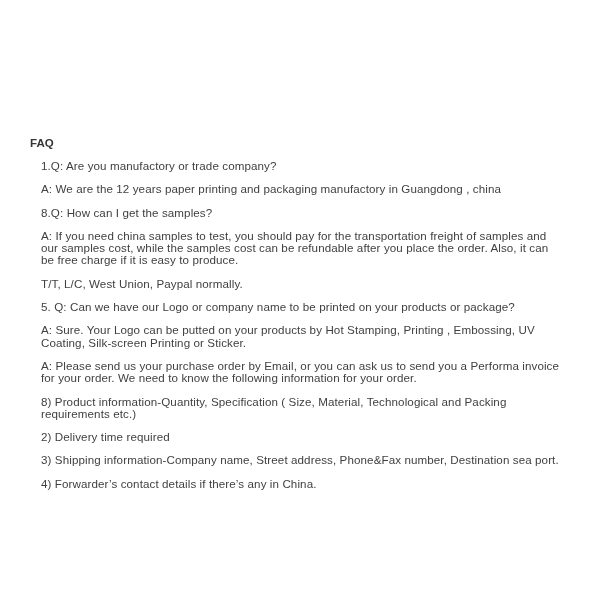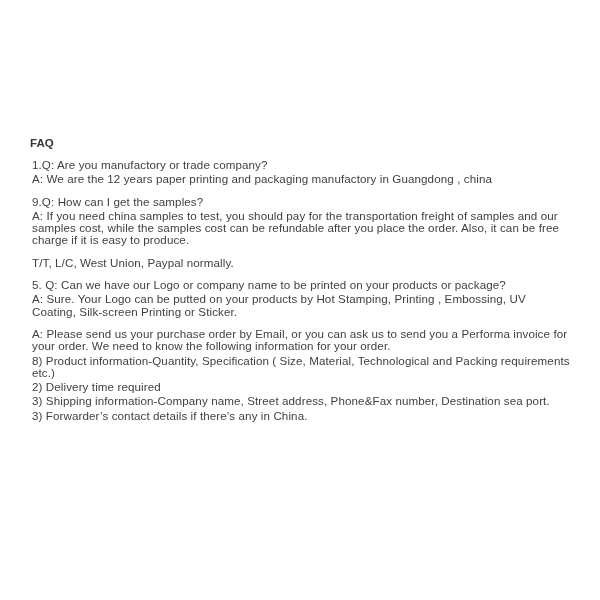--- a/index.html
+++ b/index.html
@@ -22,54 +22,54 @@
   .heading {
     font-size: 11.5px;
     font-weight: bold;
     color: #363636;
     margin: 0 0 10px 0;
   }
   .faq-item {
     margin: 0 0 10px 0;
   }
   .faq-item p {
-    margin: 2px;
+    margin: 11px;
     font-size: 11.6px;
     line-height: 12.3px;
     letter-spacing: 0.1px;
   }
 </style>
 </head>
 <body>
 
 <div class="doc">
 
   <h3 class="heading">FAQ</h3>
 
   <div class="faq-item">
     <p>1.Q: Are you manufactory or trade company?</p>
     <p>A: We are the 12 years paper printing and packaging manufactory in Guangdong , china</p>
   </div>
 
   <div class="faq-item">
-    <p>9.Q: How can I get the samples?</p>
+    <p>8.Q: How can I get the samples?</p>
     <p>A: If you need china samples to test, you should pay for the transportation freight of samples and our samples cost, while the samples cost can be refundable after you place the order. Also, it can be free charge if it is easy to produce.</p>
   </div>
 
 
   <div class="faq-item">
     <p>T/T, L/C, West Union, Paypal normally.</p>
   </div>
 
   <div class="faq-item">
     <p>5. Q: Can we have our Logo or company name to be printed on your products or package?</p>
     <p>A: Sure. Your Logo can be putted on your products by Hot Stamping, Printing , Embossing, UV Coating, Silk-screen Printing or Sticker.</p>
   </div>
 
   <div class="faq-item">
     <p>A: Please send us your purchase order by Email, or you can ask us to send you a Performa invoice for your order. We need to know the following information for your order.</p>
     <p>8) Product information-Quantity, Specification ( Size, Material, Technological and Packing requirements etc.)</p>
     <p>2) Delivery time required</p>
     <p>3) Shipping information-Company name, Street address, Phone&amp;Fax number, Destination sea port.</p>
-    <p>3) Forwarder’s contact details if there’s any in China.</p>
+    <p>4) Forwarder’s contact details if there’s any in China.</p>
   </div>
 
 </div>
 
 </body></html>

